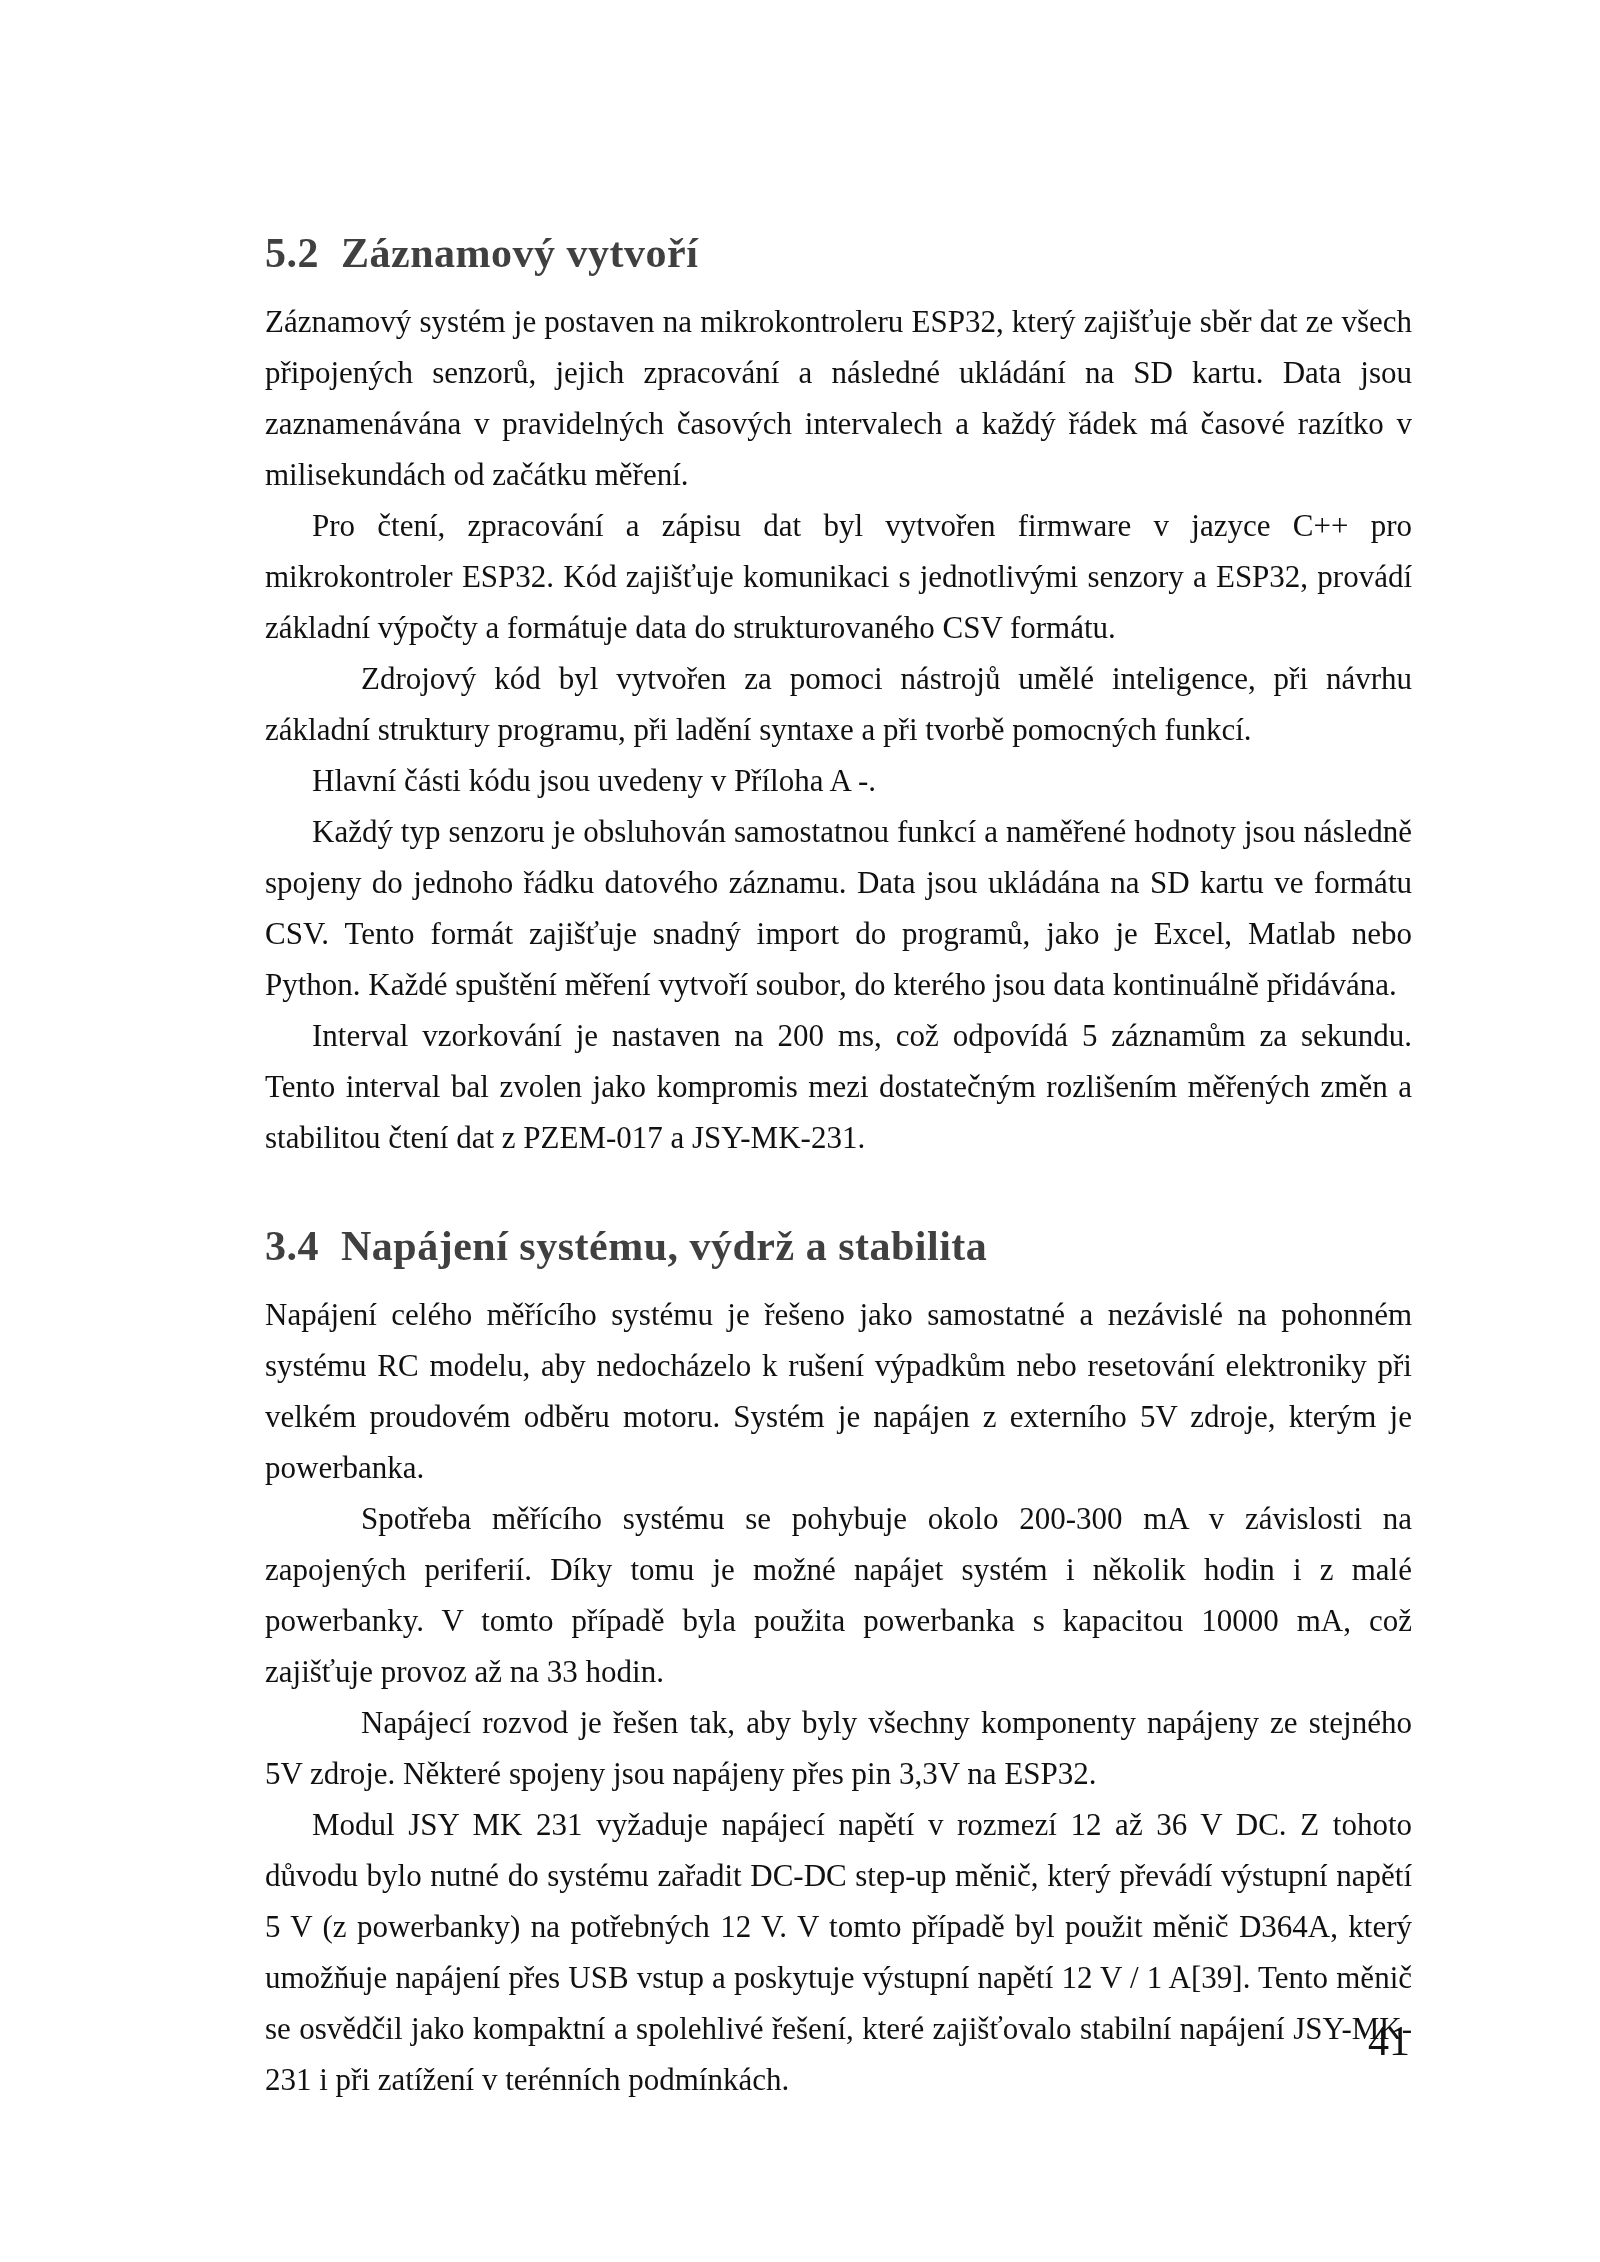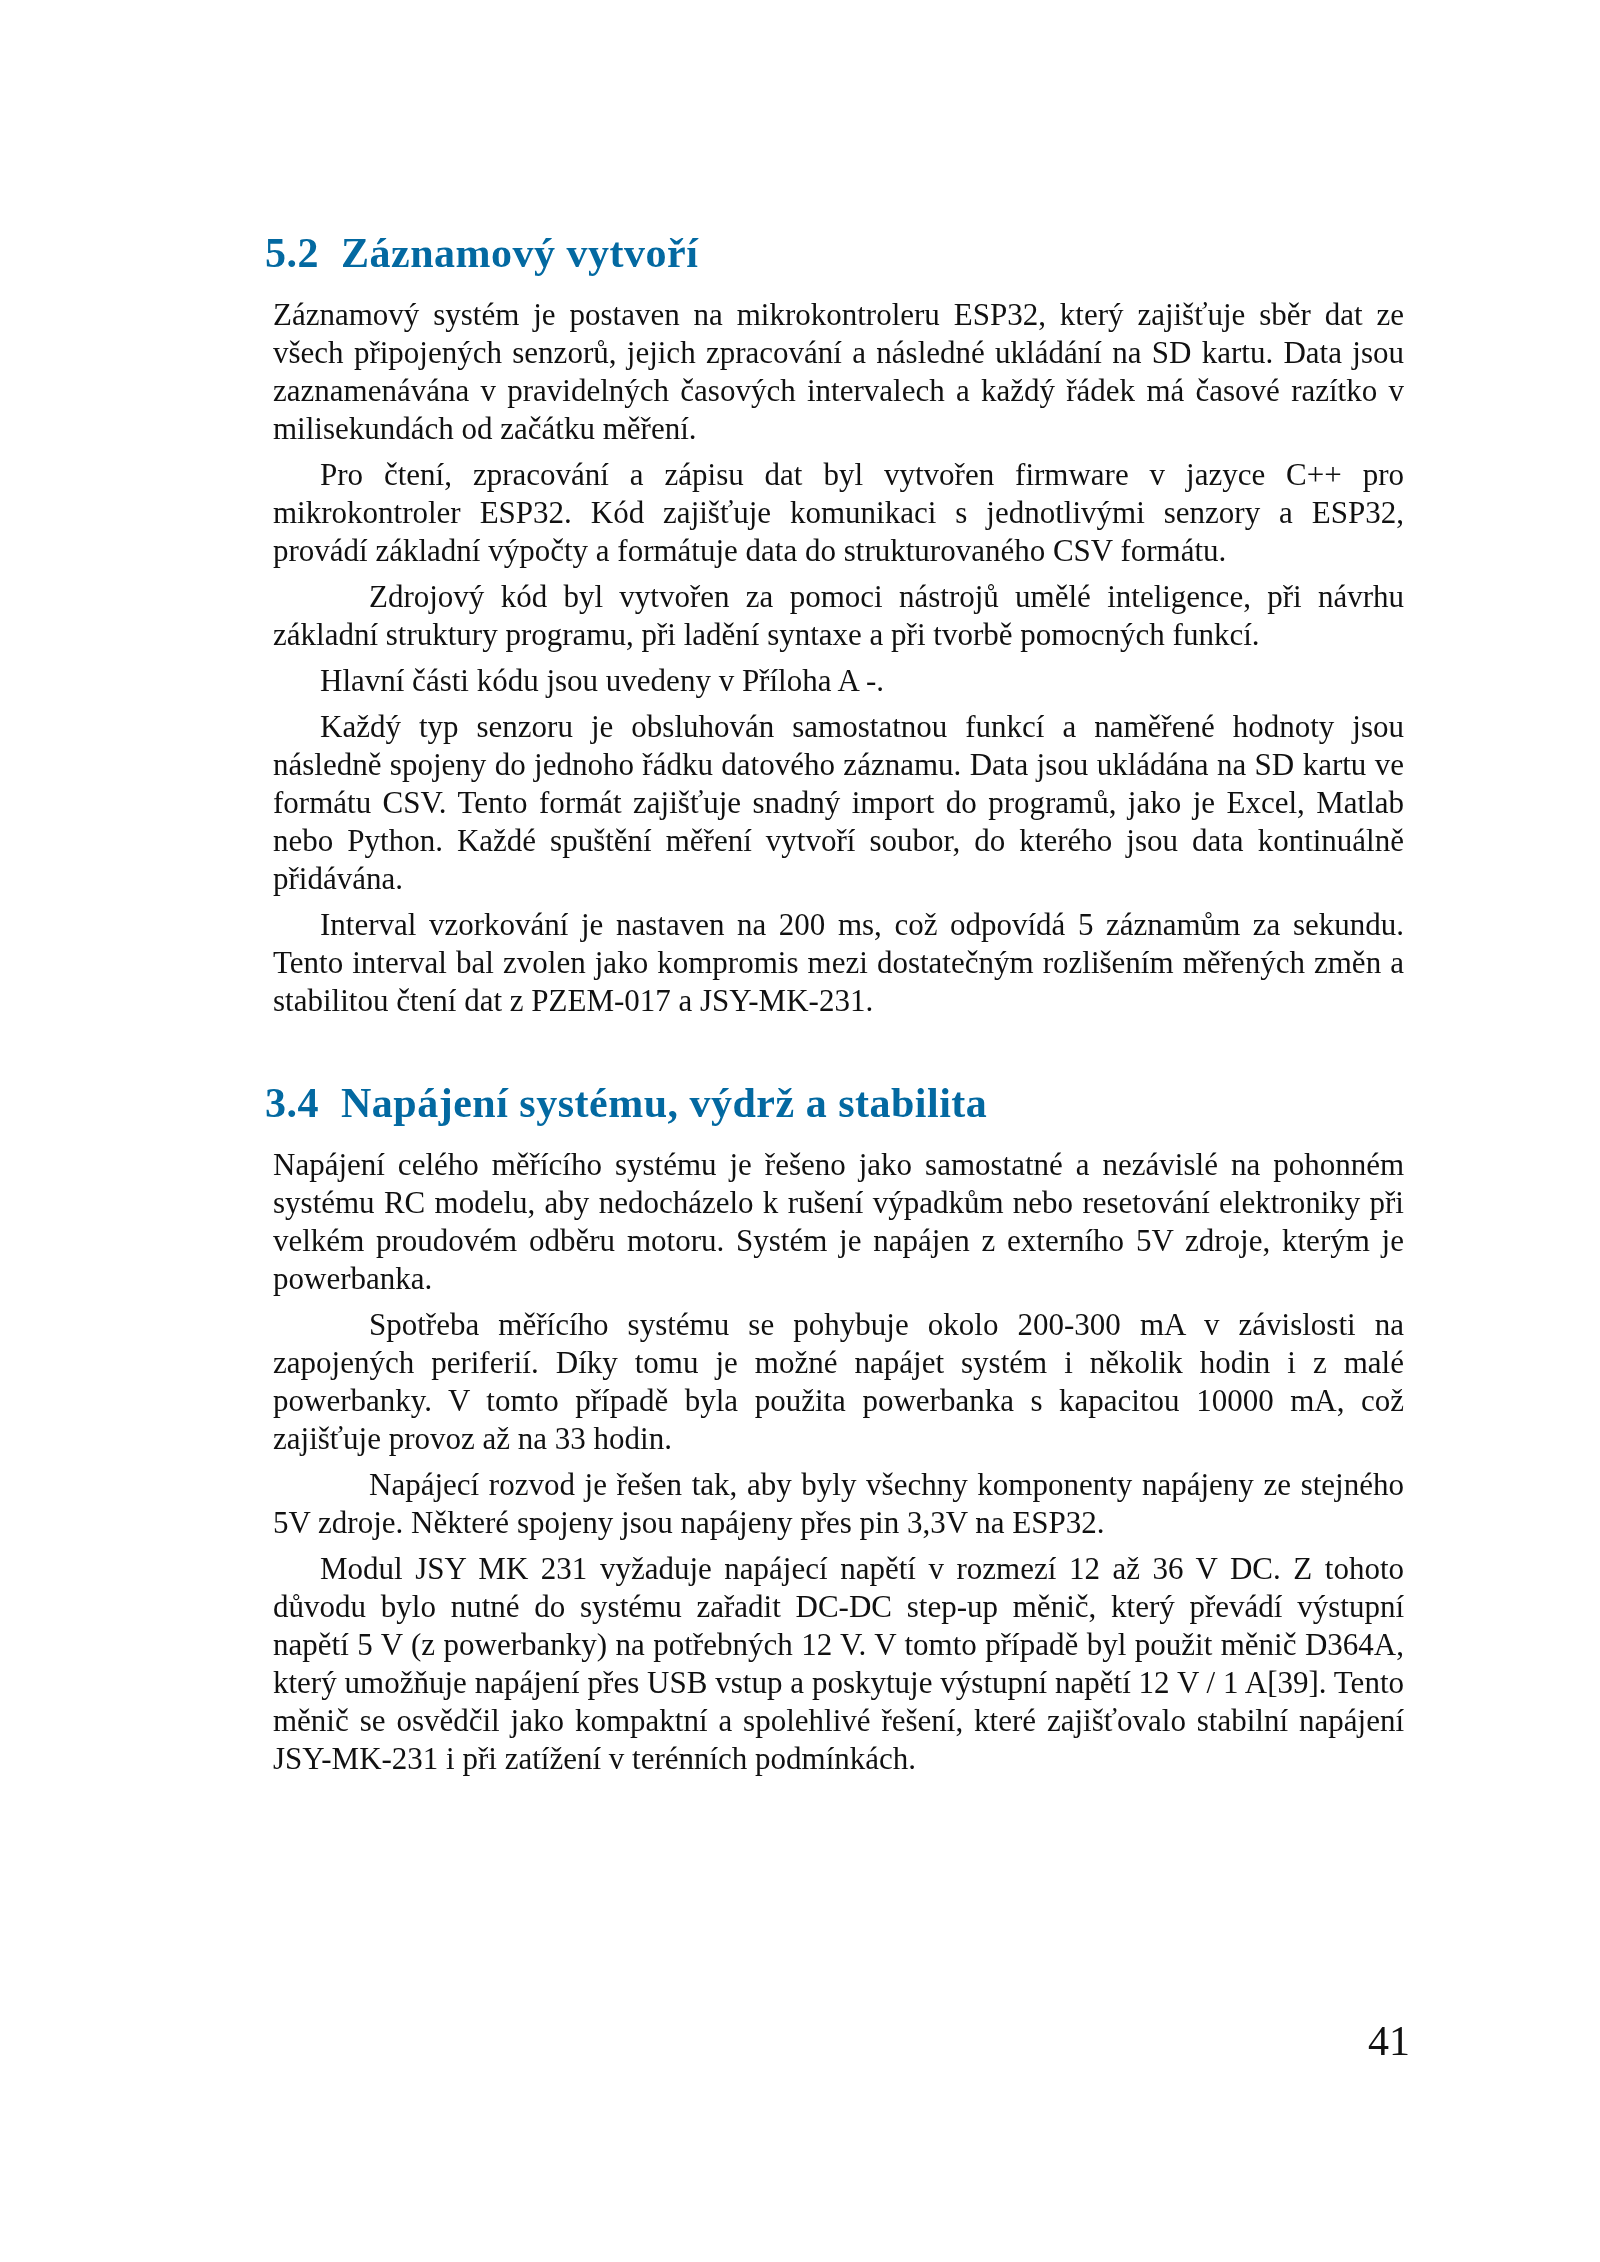--- a/index.html
+++ b/index.html
@@ -23,34 +23,34 @@
     top: 0;
     width: 1147px;
     padding-top: 228px;
   }
   .section-heading {
     display: flex;
     align-items: baseline;
     font-size: 42px;
     font-weight: bold;
     line-height: 50px;
-    color: #0369a1;
+    color: #404040;
     margin: 0 0 18px 0;
     letter-spacing: 0.5px;
   }
   .section-heading .num {
     margin-right: 22px;
   }
   .section-gap {
     margin-top: 58px;
   }
   .section-body .para {
-    margin: 8px;
+    margin: 0;
     font-size: 31px;
-    line-height: 38px;
+    line-height: 51px;
     text-align: justify;
     color: #111111;
   }
   .para.indent-none  { text-indent: 0; }
   .para.indent-small { text-indent: 47px; }
   .para.indent-large { text-indent: 96px; }
   .page-number {
     position: absolute;
     top: 2018px;
     right: 190px;

